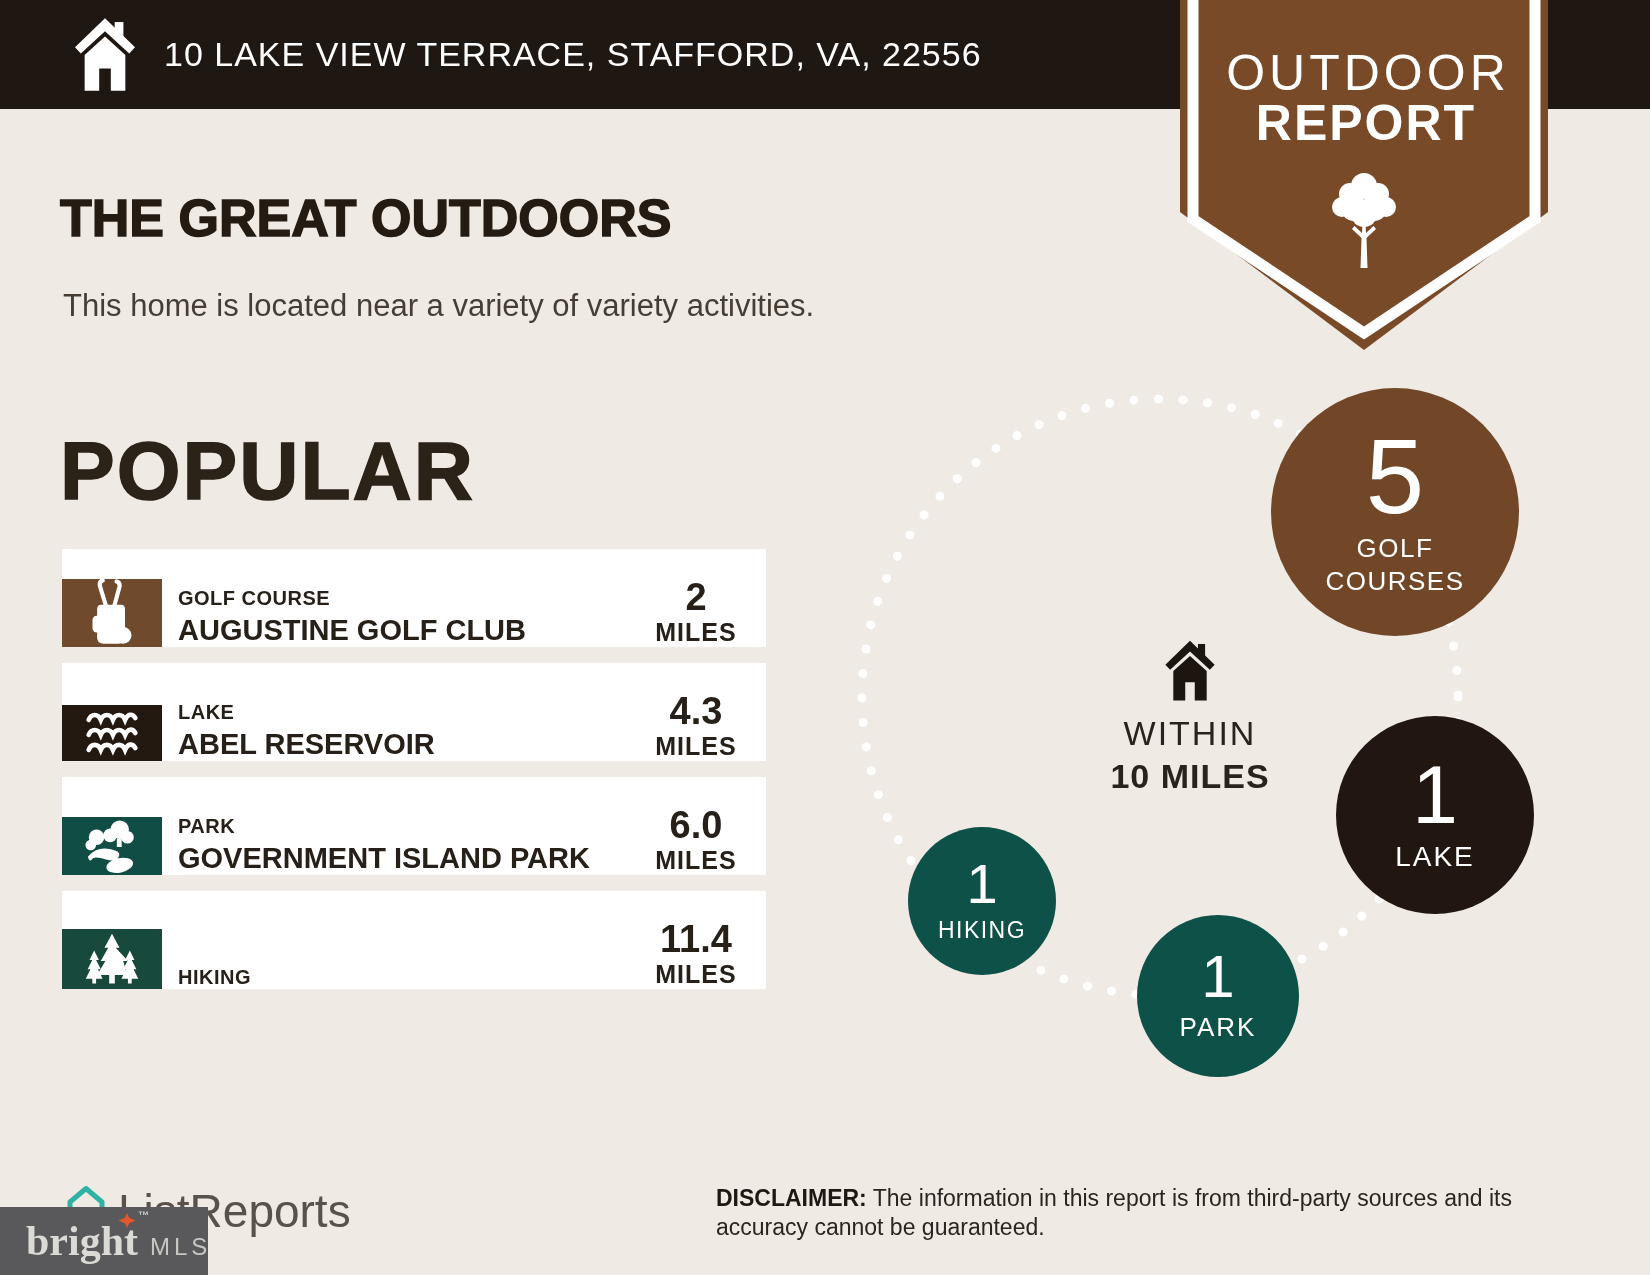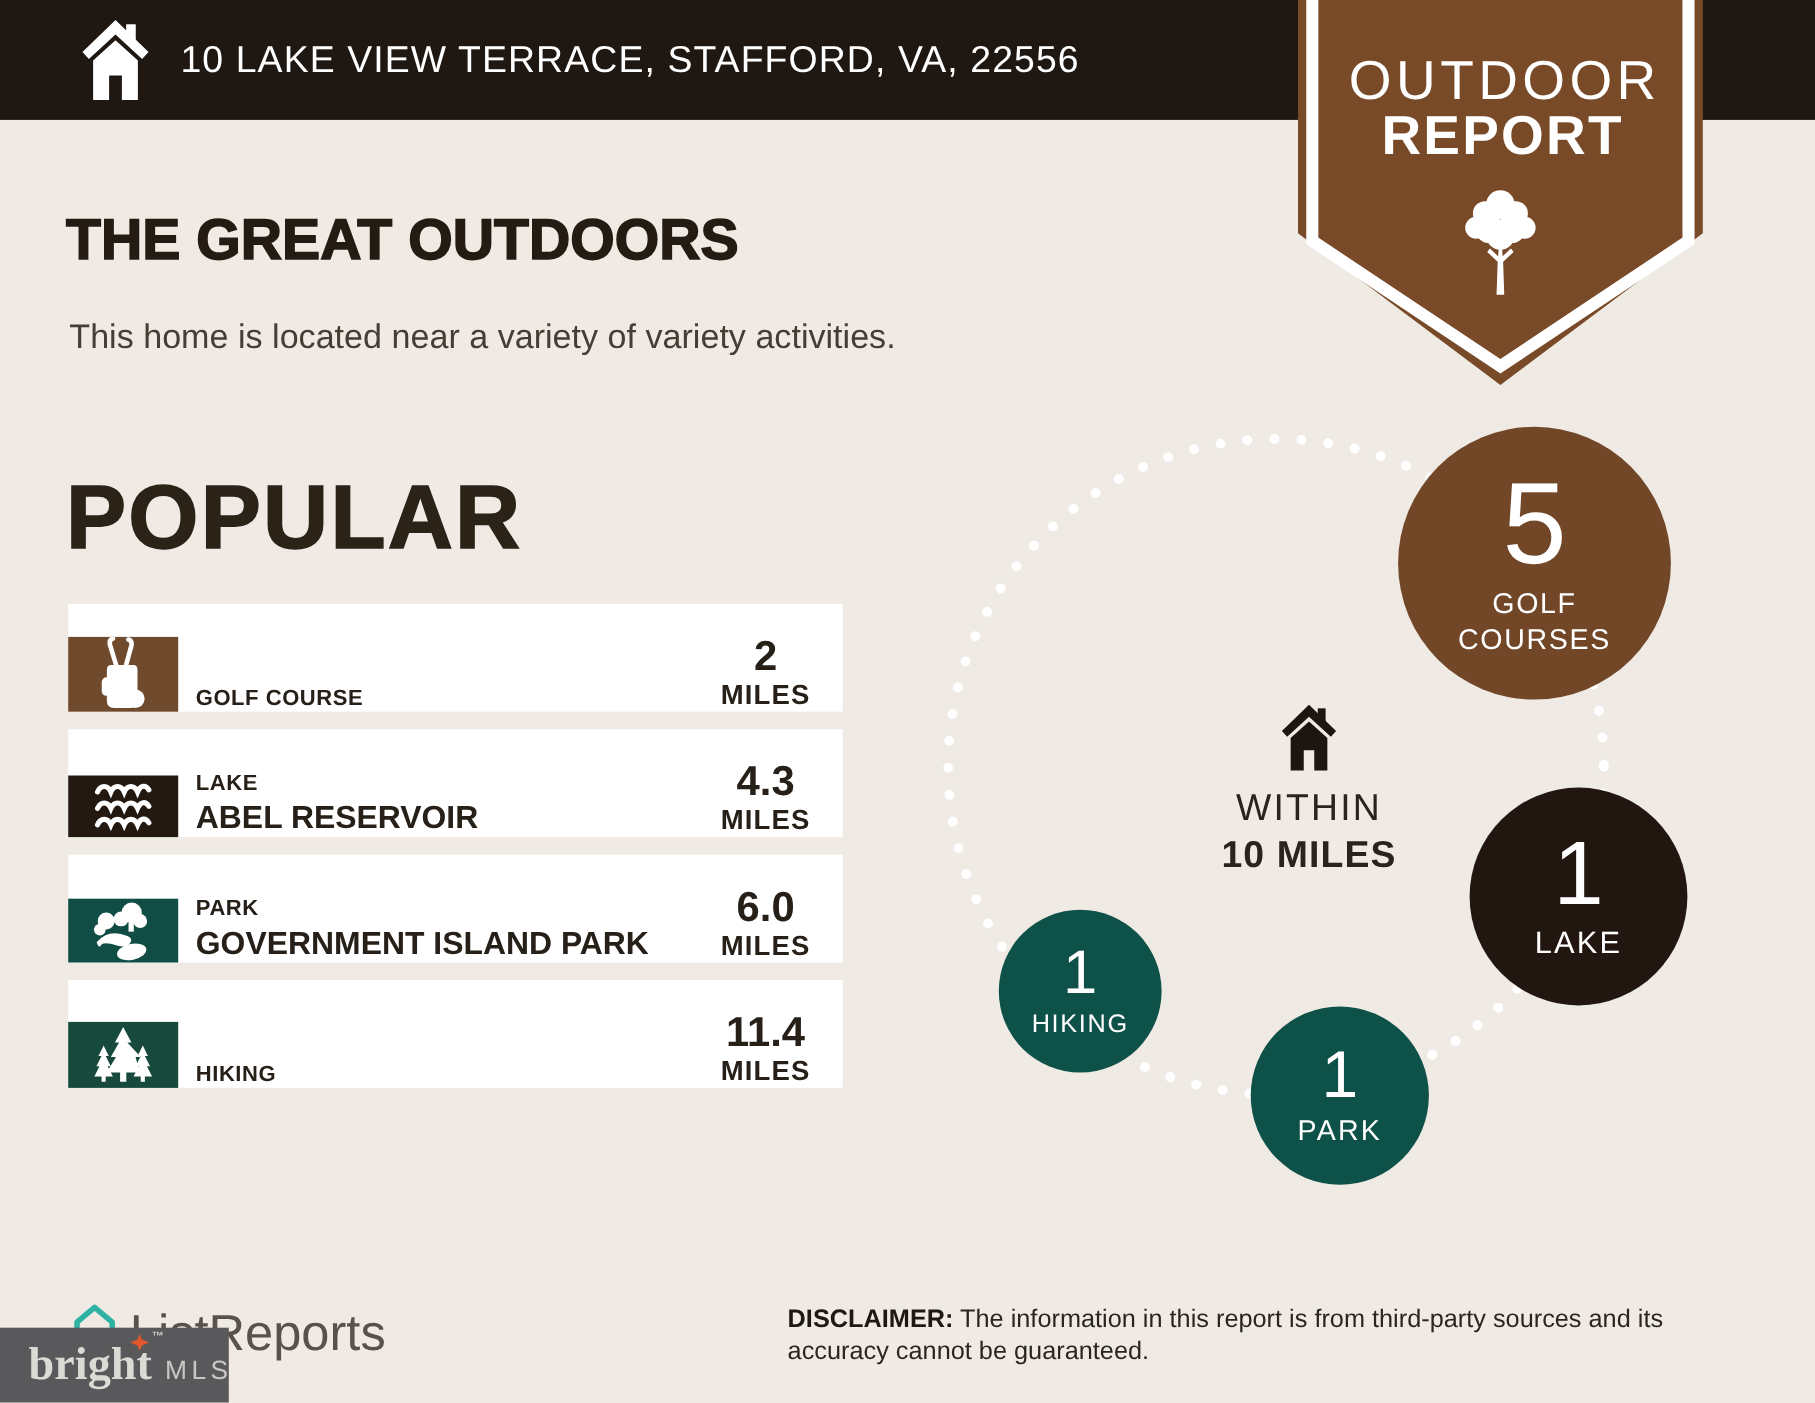--- a/index.html
+++ b/index.html
@@ -135,20 +135,21 @@
         <path d="M30,30 L36,8 Q37,3 33,2" stroke="#FFFFFF" stroke-width="4.5" fill="none" stroke-linecap="round"></path>
         <g fill="#FFFFFF">
           <path d="M16,27 h22 q4,0 4,5 v30 q0,7 -7,7 h-16 q-7,0 -7,-7 v-30 q0,-5 4,-5 z"></path>
           <rect x="7" y="39" width="9" height="18" rx="4.5"></rect>
           <circle cx="40" cy="60" r="9"></circle>
         </g>
       </svg>
     </div>
     <div class="row-main">
       <div class="row-cat">GOLF COURSE</div>
+      <div class="row-name">AUGUSTINE GOLF CLUB</div>
     </div>
     <div class="row-miles">
       <div class="row-dist">2</div>
       <div class="row-unit">MILES</div>
     </div>
   </div>
 
   <div class="row">
     <div class="row-icon" style="background: rgb(36, 25, 17);">
       <svg width="56" height="56" viewBox="0 0 60 60">

